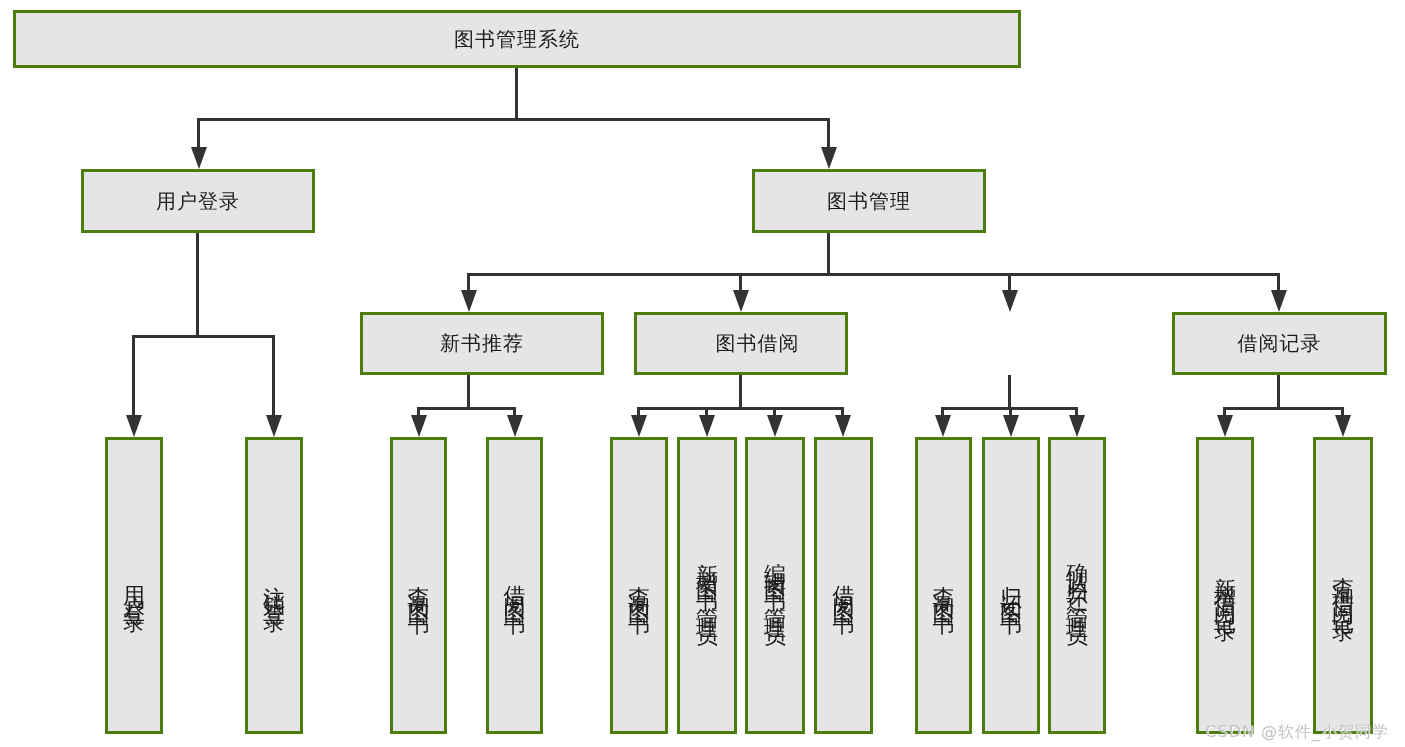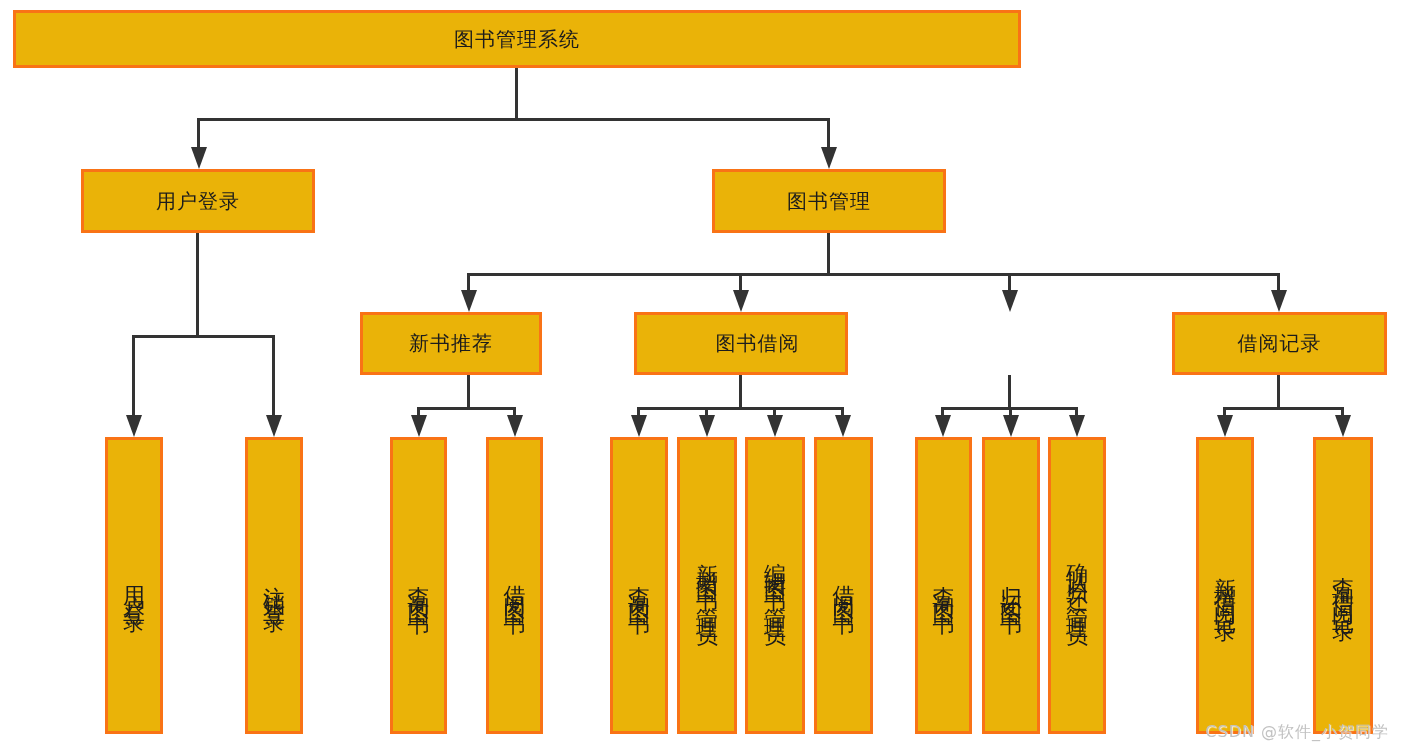--- a/index.html
+++ b/index.html
@@ -1,21 +1,21 @@
 <!DOCTYPE html>
 <html><head>
 <meta charset="utf-8">
 <style>
   html,body{margin:0;padding:0;background:#ffffff;}
   body{font-family:"DejaVu Sans","Liberation Sans",sans-serif;}
   #canvas{position:relative;width:1405px;height:747px;background:#ffffff;overflow:hidden;}
 
   .box{
     position:absolute;box-sizing:border-box;
-    border:3px solid #f97316;background:#eab308;
+    border:3px solid #4d7c0f;background:#e5e5e5;
     display:flex;align-items:center;justify-content:center;
     color:#1c1c1c;font-size:20px;letter-spacing:1px;
     text-align:center;
   }
   .leaf{
     writing-mode:vertical-rl;text-orientation:mixed;
     font-size:22px;letter-spacing:9px;line-height:1;
     padding:4px 0;
   }
   .vline{position:absolute;width:3px;background:#333333;}
@@ -41,41 +41,41 @@
   <div class="box" style="left:13px;top:10px;width:1008px;height:58px;">图书管理系统</div>
 
   <div class="vline" style="left:515px;top:68px;height:50px;"></div>
   <div class="hline" style="left:198px;top:118px;width:632px;"></div>
   <div class="vline" style="left:197px;top:118px;height:32px;"></div>
   <div class="arrow" style="left:191px;top:147px;"></div>
   <div class="vline" style="left:827px;top:118px;height:32px;"></div>
   <div class="arrow" style="left:821px;top:147px;"></div>
 
   <div class="box" style="left:81px;top:169px;width:234px;height:64px;">用户登录</div>
-  <div class="box" style="left:712px;top:169px;width:234px;height:64px;">图书管理</div>
+  <div class="box" style="left:752px;top:169px;width:234px;height:64px;">图书管理</div>
 
   <div class="vline" style="left:196px;top:233px;height:102px;"></div>
   <div class="hline" style="left:133px;top:335px;width:142px;"></div>
   <div class="vline" style="left:132px;top:335px;height:82px;"></div>
   <div class="arrow" style="left:126px;top:415px;"></div>
   <div class="vline" style="left:272px;top:335px;height:82px;"></div>
   <div class="arrow" style="left:266px;top:415px;"></div>
 
   <div class="vline" style="left:827px;top:233px;height:40px;"></div>
   <div class="hline" style="left:468px;top:273px;width:812px;"></div>
   <div class="vline" style="left:467px;top:273px;height:22px;"></div>
   <div class="arrow" style="left:461px;top:290px;"></div>
   <div class="vline" style="left:739px;top:273px;height:22px;"></div>
   <div class="arrow" style="left:733px;top:290px;"></div>
   <div class="vline" style="left:1008px;top:273px;height:22px;"></div>
   <div class="arrow" style="left:1002px;top:290px;"></div>
   <div class="vline" style="left:1277px;top:273px;height:22px;"></div>
   <div class="arrow" style="left:1271px;top:290px;"></div>
 
-  <div class="box" style="left:360px;top:312px;width:182px;height:63px;">新书推荐</div>
+  <div class="box" style="left:360px;top:312px;width:244px;height:63px;">新书推荐</div>
   <div class="box" style="left:634px;top:312px;width:214px;height:63px;padding-left:33px;">图书借阅</div>
   <div class="box" style="left:1172px;top:312px;width:215px;height:63px;">借阅记录</div>
 
   <div class="vline" style="left:467px;top:375px;height:32px;"></div>
   <div class="hline" style="left:418px;top:407px;width:98px;"></div>
   <div class="vline" style="left:417px;top:407px;height:10px;"></div>
   <div class="arrow" style="left:411px;top:415px;"></div>
   <div class="vline" style="left:513px;top:407px;height:10px;"></div>
   <div class="arrow" style="left:507px;top:415px;"></div>
 

